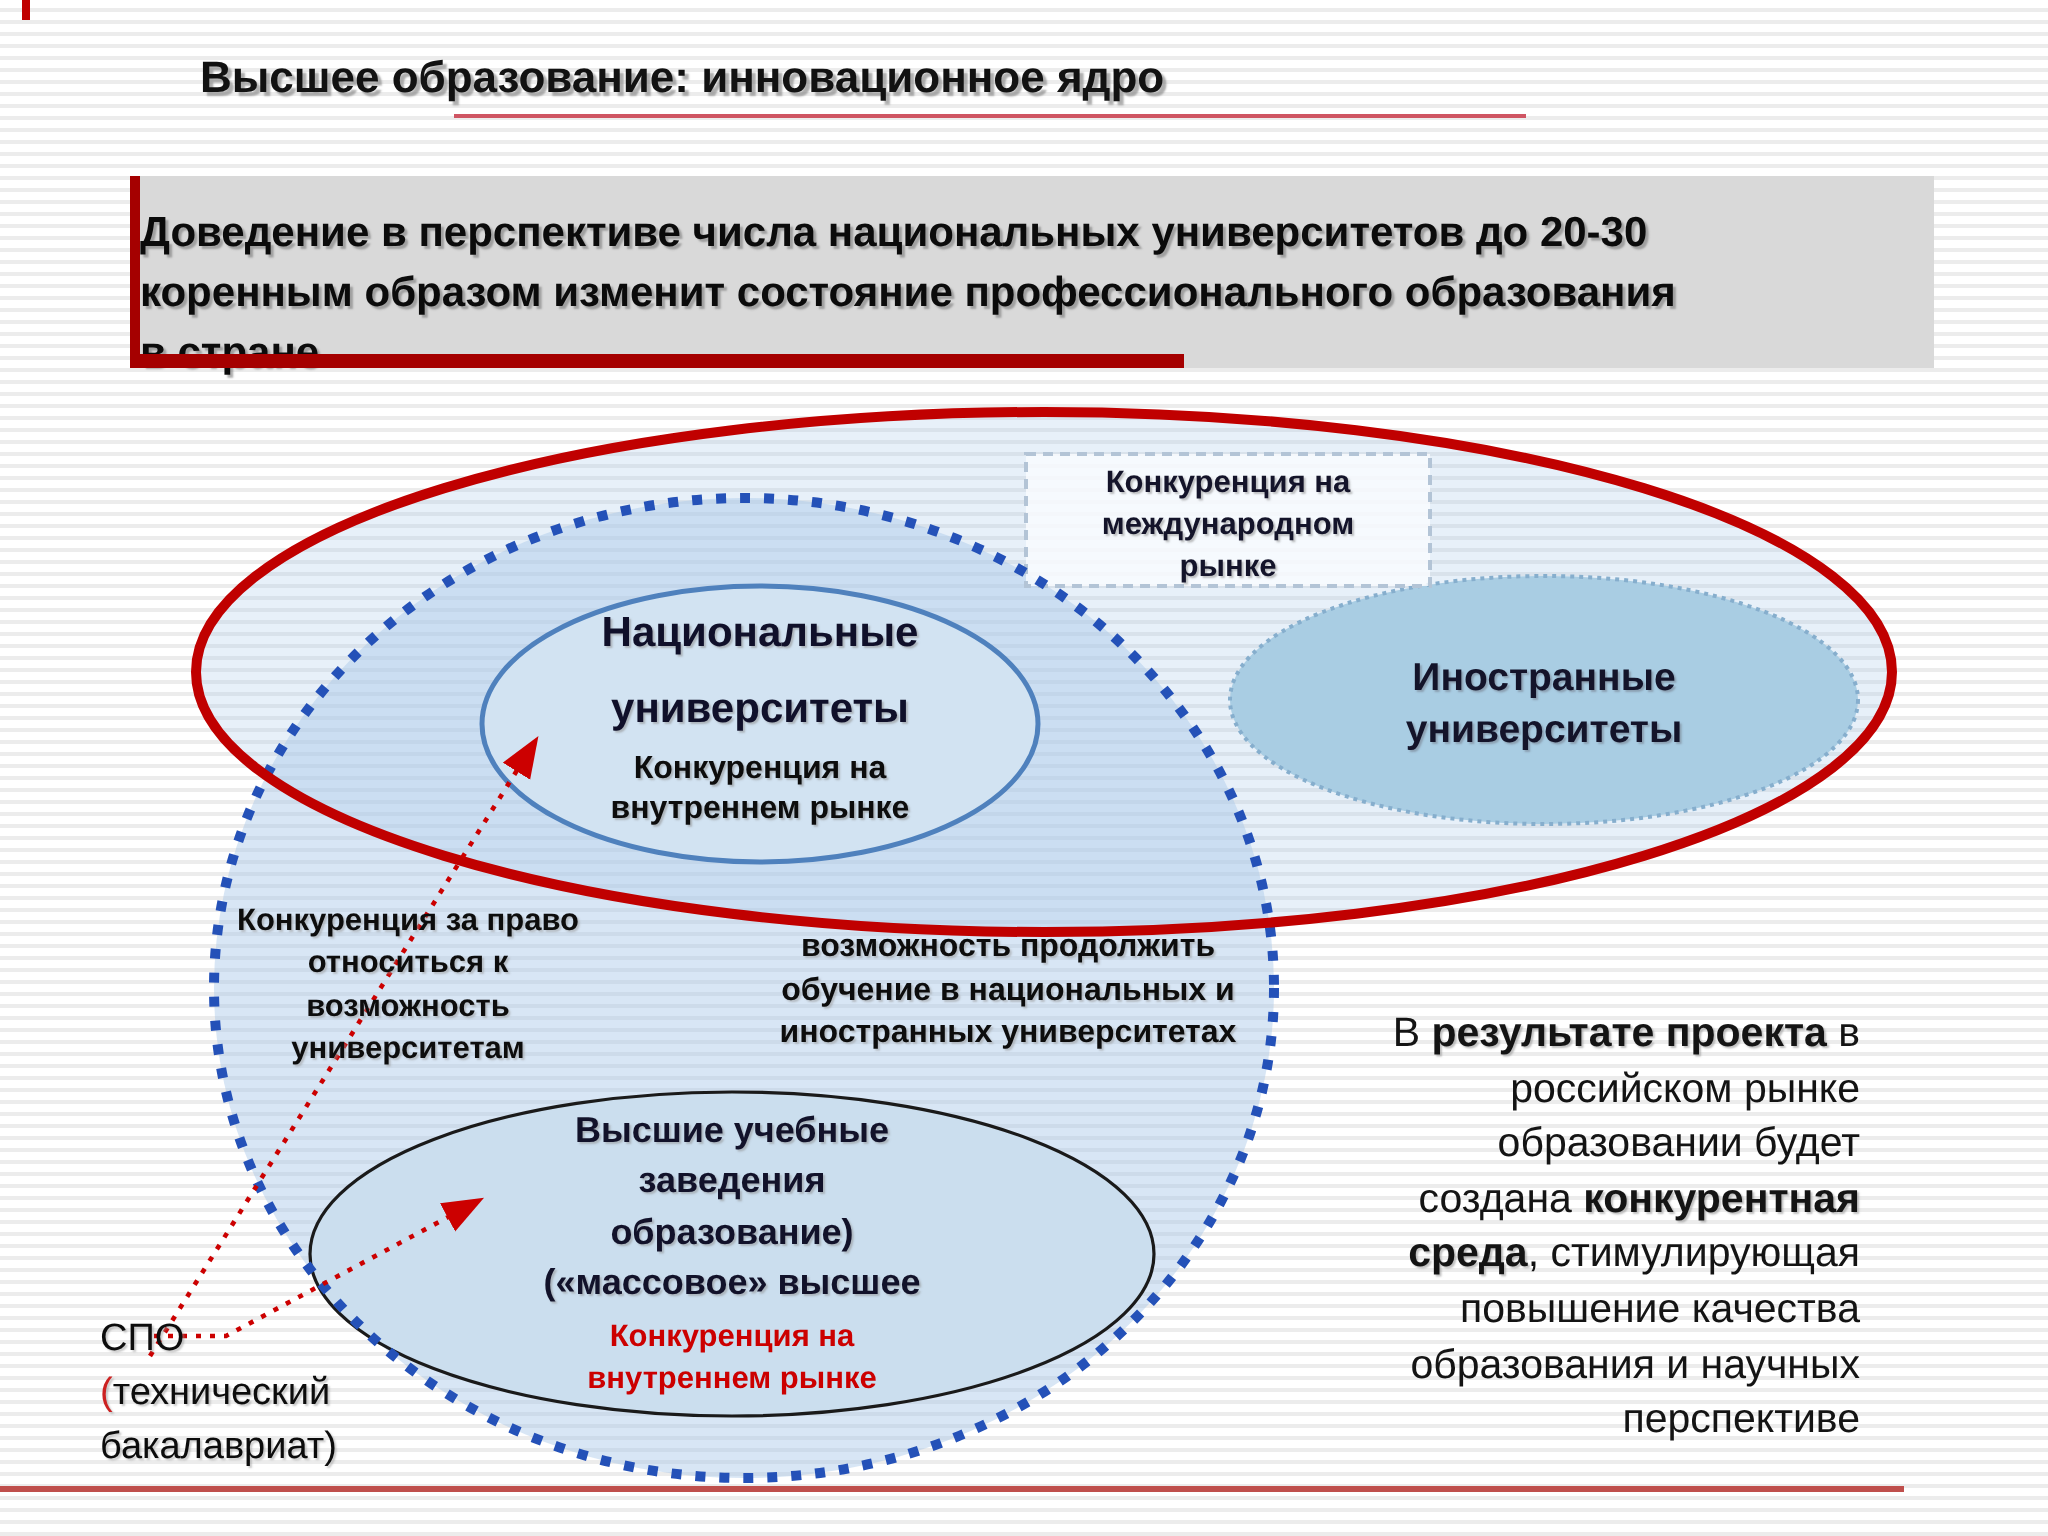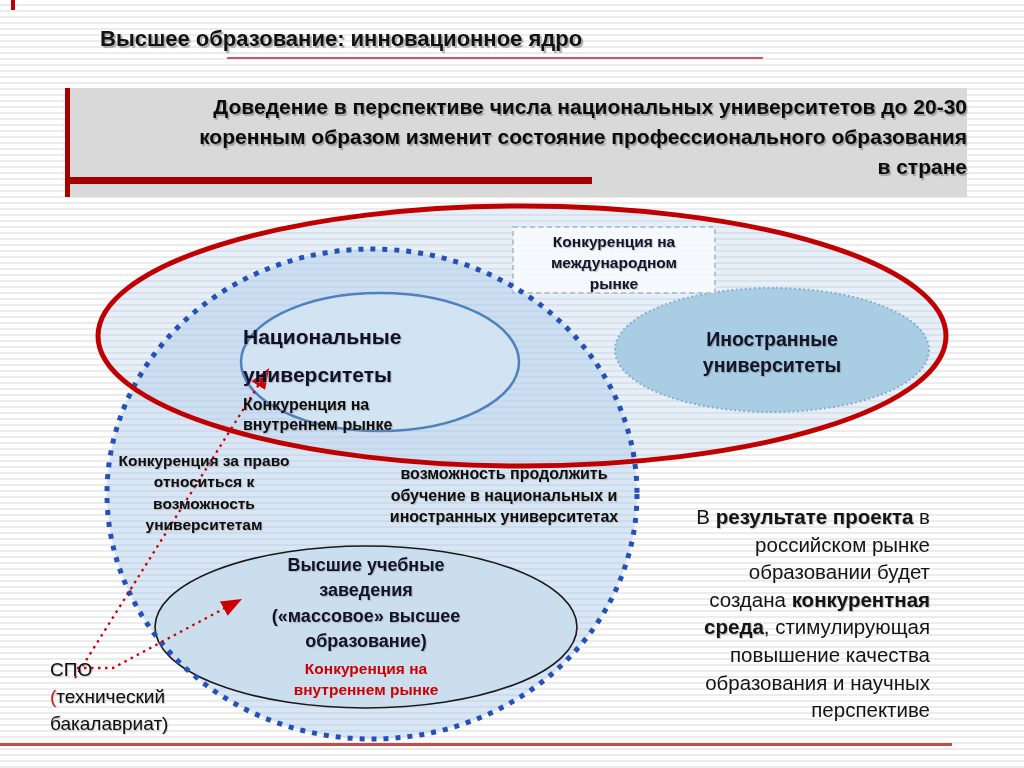--- a/index.html
+++ b/index.html
@@ -14,34 +14,34 @@
 
   .corner-tick { left:11px; top:0; width:4px; height:10px; background:#c00000; z-index:3; }
 
   .title {
     left:100px; top:26px; font-size:22px; font-weight:bold; color:#121212;
     letter-spacing:0; white-space:nowrap; text-shadow:2px 2px 1px rgba(130,130,130,0.65);
   }
   .title-underline { left:227px; top:57px; width:536px; height:2px; background:#cf5563; z-index:2; }
 
   .lead-box {
-    left:65px; top:88px; width:902px; height:109px; box-sizing:border-box;
+    left:65px; top:88px; width:902px; height:96px; box-sizing:border-box;
     background:#d9d9d9; border-left:5px solid #a50000;
-    text-align:right; padding-top:4px;
+    text-align:left; padding-top:14px;
     font-size:21px; font-weight:bold; line-height:30px; color:#0b0b0b;
     text-shadow:1.5px 1.5px 1px rgba(120,120,120,0.6); z-index:2;
   }
   .lead-redbar { left:65px; top:177px; width:527px; height:7px; background:#a50000; z-index:2; }
 
   .intl-box-label { left:513px; top:231px; width:202px; text-align:center;
     font-size:15.5px; font-weight:bold; line-height:21px; color:#14142a;
     text-shadow:1px 1px 1px rgba(140,140,140,0.55); }
 
-  .national-label { left:243px; top:305px; width:274px; color:#10102a;
-    text-shadow:1px 1px 1px rgba(140,140,140,0.55);margin-top:20px; }
+  .national-label { left:243px; top:305px; width:274px; text-align:center; color:#10102a;
+    text-shadow:1px 1px 1px rgba(140,140,140,0.55); }
   .national-label .l1 { font-size:21px; font-weight:bold; line-height:24px; }
   .national-label .l2 { font-size:21px; font-weight:bold; line-height:24px; margin-top:14px; }
   .national-label .sub { font-size:16px; font-weight:bold; line-height:20px; margin-top:8px; color:#0d0d0d; }
 
   .foreign-label { left:647px; top:327px; width:250px; text-align:center;
     font-size:19.5px; font-weight:bold; line-height:25.5px; color:#14142a;
     text-shadow:1px 1px 1px rgba(120,130,145,0.6); }
 
   .mass-label { left:226px; top:553px; width:280px; text-align:center; color:#12122a;
     text-shadow:1px 1px 1px rgba(140,140,140,0.5); }
@@ -139,22 +139,22 @@
   <div class="txt center-note">
     <div>возможность продолжить</div>
     <div>обучение в национальных и</div>
     <div>иностранных университетах</div>
   </div>
 
   <div class="txt mass-label">
     <div class="main">
       <div>Высшие учебные</div>
       <div>заведения</div>
+      <div>образование)</div>
       <div>(«массовое» высшее</div>
-      <div>образование)</div>
     </div>
     <div class="sub">
       <div>Конкуренция на</div>
       <div>внутреннем рынке</div>
     </div>
   </div>
 
   <div class="txt result-block">
     <div><span>В </span><b>результате проекта</b><span> в</span></div>
     <div>российском рынке</div>

